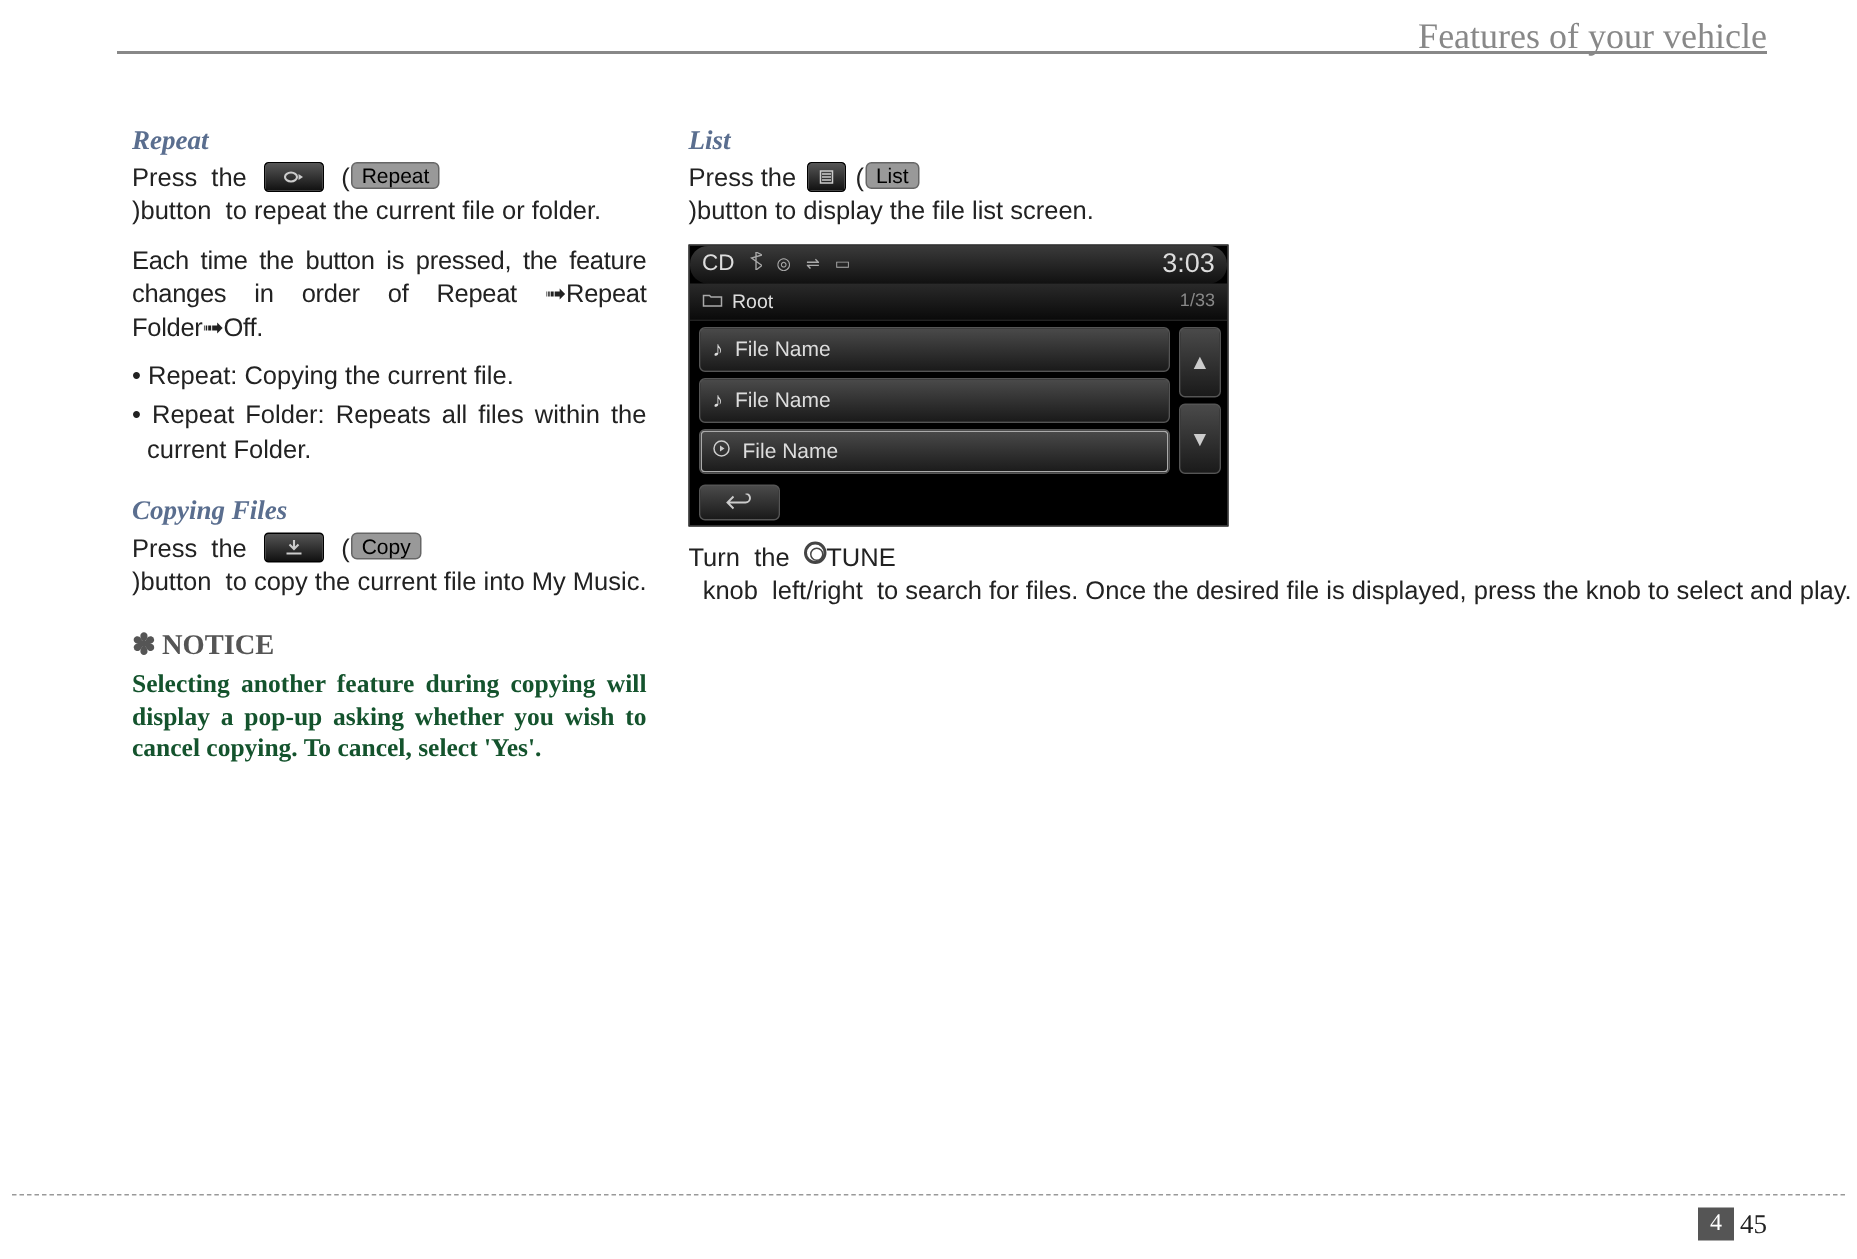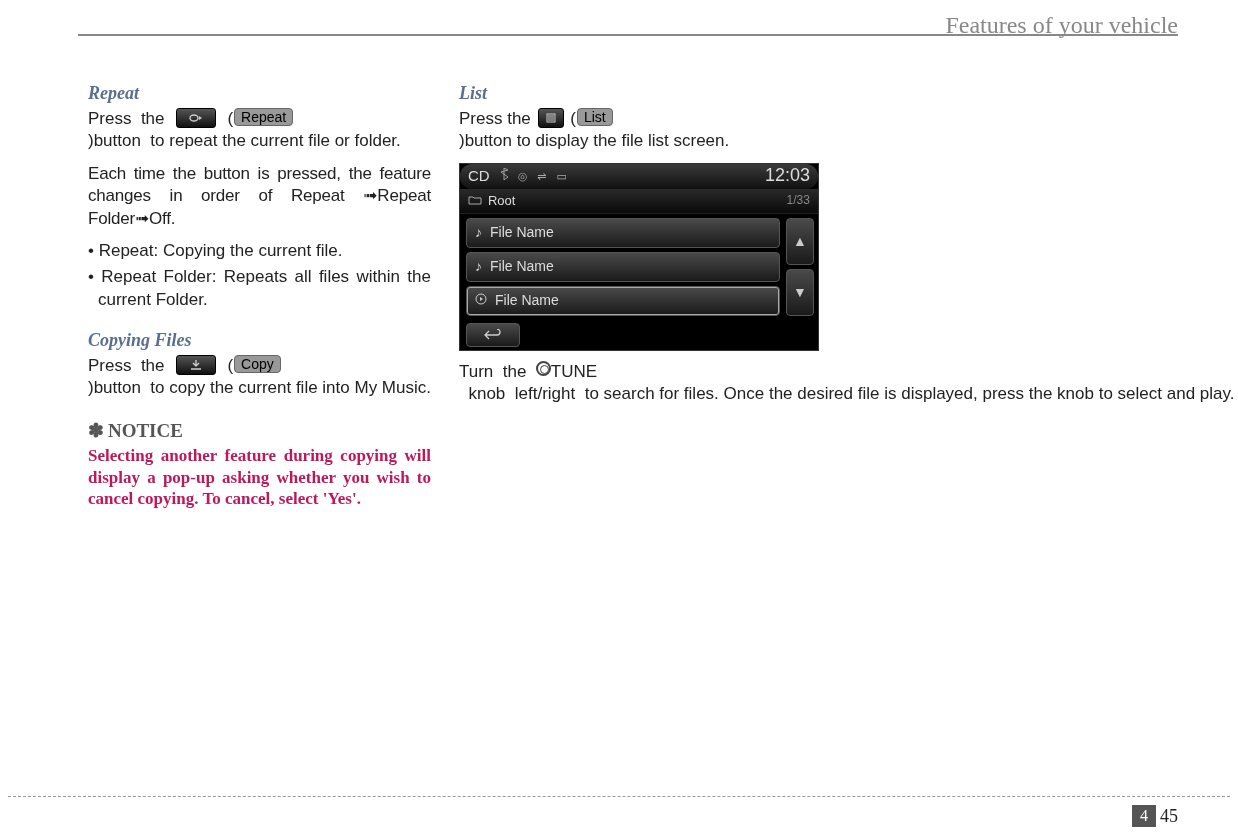--- a/index.html
+++ b/index.html
@@ -65,21 +65,21 @@
     margin-top: 18px;
     margin-bottom: 2px;
     color: #555;
     display: flex;
     align-items: center;
     gap: 4px;
   }
   .notice-body {
     font-family: "Times New Roman", serif;
     font-weight: bold;
-    color: #be185d;
+    color: #14532d;
     font-size: 17px;
     text-align: justify;
     line-height: 1.28;
   }
   .btn-icon {
     display: inline-block;
     vertical-align: middle;
     width: 40px;
     height: 20px;
     background: linear-gradient(#555,#111);
@@ -298,21 +298,21 @@
       <div class="ss-top">
         <span>CD</span>
         <span class="micon">
           <svg width="8" height="12" viewBox="0 0 8 12">
               <path d="M4 0v12l4-3-7-5 7-2-4-2z" fill="none" stroke="#aaa" stroke-width="0.9"></path>
             </svg>
         </span>
         <span class="micon">◎</span>
         <span class="micon">⇌</span>
         <span class="micon">▭</span>
-        <span class="time">12:03</span>
+        <span class="time">3:03</span>
       </div>
       <div class="ss-row ss-root">
         <span>
           <svg width="14" height="10" viewBox="0 0 14 10">
               <path d="M1 2h4l1 1h7v6H1z" fill="none" stroke="#aaa" stroke-width="1"></path>
             </svg>
         </span>
         <span>Root</span>
         <span class="pos">1/33</span>
       </div>

